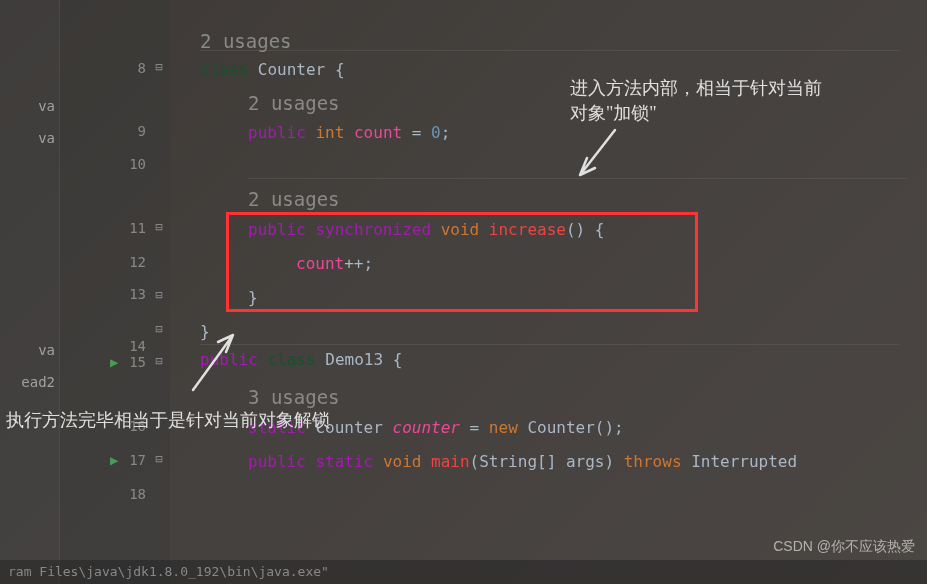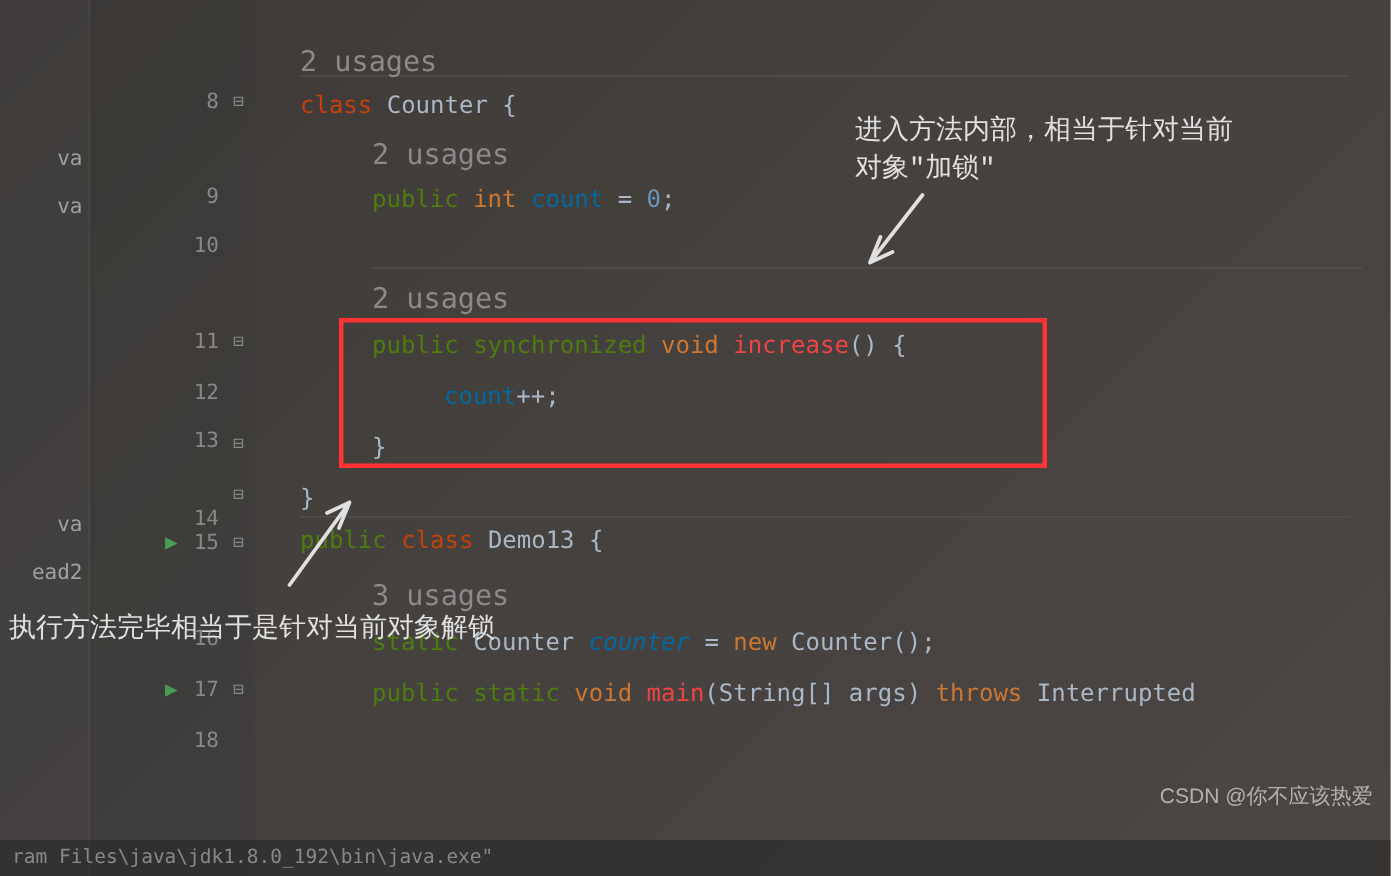--- a/index.html
+++ b/index.html
@@ -77,43 +77,43 @@
       position: absolute;
       left: 0;
       white-space: pre;
       font-size: 16px;
       line-height: 1.2;
     }
     .usage-hint {
       color: #8a8a8a;
       font-size: 19px;
     }
-    .kw-modifier { color: #4d7c0f; }
-    .kw-class { color: #c2410c; margin-top: 36px; }
+    .kw-modifier { color: #a21caf; }
+    .kw-class { color: #14532d; margin-top: 36px; }
     .kw-type { color: #cc7832; }
     .identifier { color: #a9b7c6; }
     .method { color: #ef4444; }
     .number { color: #6897bb; }
     .punct { color: #a9b7c6; }
-    .field { color: #0369a1; }
+    .field { color: #ec4899; }
     .comment { color: #808080; }
     .kw-new { color: #cc7832; }
     .kw-throws { color: #cc7832; }
     .red-box {
       position: absolute;
       border: 3px solid #ff3333;
       background: transparent;
       pointer-events: none;
     }
     .annotation-text {
       position: absolute;
       color: #e0e0e0;
       font-size: 18px;
       line-height: 1.4;
-      font-family: Liberation Mono, monospace;
+      font-family: Liberation Serif, serif;
       pointer-events: none;
     }
     .arrow-svg {
       position: absolute;
       pointer-events: none;
     }
     .separator {
       position: absolute;
       border-top: 1px solid rgba(100,100,100,0.4);
     }
@@ -125,21 +125,21 @@
       height: 24px;
       background: rgba(40,40,40,0.6);
       color: #888;
       font-size: 13px;
       padding: 4px 8px;
       white-space: pre;
       overflow: hidden;
     }
     .watermark {
       position: absolute;
-      bottom: 44px;
+      bottom: 28px;
       right: 12px;
       color: #ccc;
       font-size: 14px;
       font-family: 'Microsoft YaHei', sans-serif;
       opacity: 0.8;
     }
   </style>
 </head>
 <body>
 

